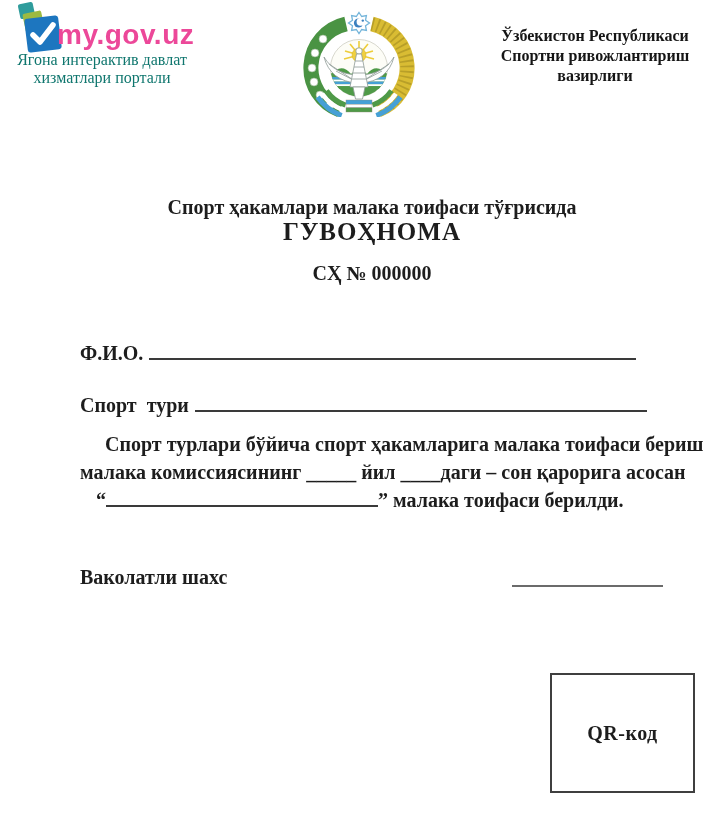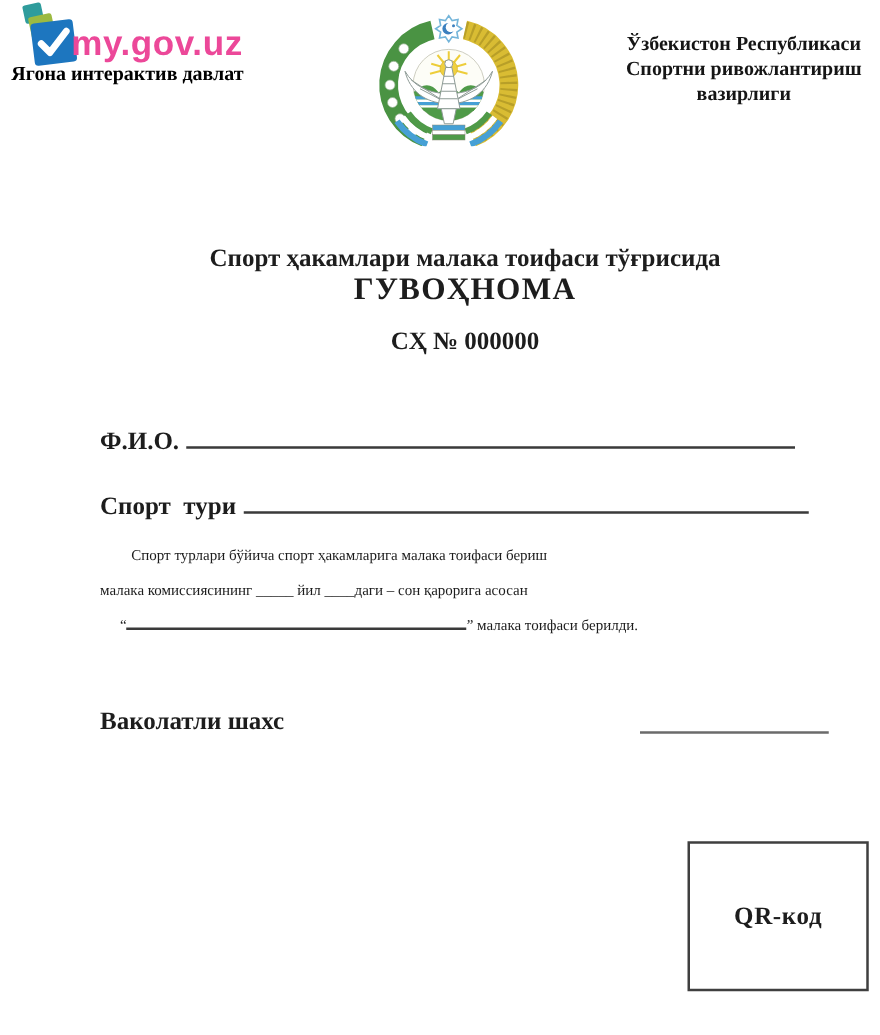--- a/index.html
+++ b/index.html
@@ -11,42 +11,42 @@
   .abs { position:absolute; }
   .pre { white-space:pre; }
 
   
   .portal-name {
     left:57px; top:21px; font-family:"Liberation Sans","DejaVu Sans",sans-serif;
     font-size:28px; font-weight:bold; color:#ec4899; letter-spacing:0.5px; line-height:1;
   }
   .portal-tagline {
     left:2px; top:51px; width:200px; text-align:center;
-    font-size:16px; font-weight:bold; line-height:18px; color:#000000;
+    font-size:16px; font-weight:normal; line-height:18px; color:#0f766e;
   }
   .ministry {
     left:478px; top:26px; width:234px; text-align:center;
     font-size:16px; font-weight:bold; line-height:20px; color:#151515;
   }
 
   
   .title-wrap { left:40px; top:0; width:664px; text-align:center; }
   .title-line1 { position:absolute; top:196px; width:100%; font-size:20px; font-weight:bold; }
   .title-line2 { position:absolute; top:218px; width:100%; font-size:25px; font-weight:bold; letter-spacing:1px; }
   .title-number { position:absolute; top:262px; width:100%; font-size:20px; font-weight:bold; }
 
   
   .field-row { font-size:20px; font-weight:bold; line-height:22px;margin-top:12px; }
   .blank-rule {
     display:inline-block; height:0; border-bottom:2px solid #3a3a3a; vertical-align:baseline;
   }
   .rule-gap { margin-left:6px; }
 
   
-  .body-line { font-size:12px; font-weight:normal; line-height:22px; }
+  .body-line { font-size:20px; font-weight:bold; line-height:22px; }
 
   
   .sig-label { left:80px; top:566px; font-size:20px; font-weight:bold; }
   .sig-rule { left:512px; top:585px; width:151px; border-top:2px solid #6b6b6b; height:0; }
 
   
   .qr-box {
     left:550px; top:673px; width:145px; height:120px;
     border:2px solid #3f3f3f; box-sizing:border-box;
     display:flex; align-items:center; justify-content:center;
@@ -59,20 +59,21 @@
 <svg class="abs" style="left:12px; top:1px;" width="50" height="54" viewBox="0 0 50 54">
   <rect x="7" y="2" width="15" height="15" rx="2" fill="#2f9c9c" transform="rotate(-12 14.5 9.5)"></rect>
   <rect x="12" y="11" width="19" height="19" rx="2" fill="#9cba41" transform="rotate(-12 21.5 20.5)"></rect>
   <rect x="19" y="19" width="21" height="21" rx="2" fill="#25808f" transform="rotate(-10 29.5 29.5)"></rect>
   <rect x="14" y="16" width="34" height="34" rx="3" fill="#1d76bf" transform="rotate(-7 31 33)"></rect>
   <path d="M21 34 L28 41 L41 24" fill="none" stroke="#ffffff" stroke-width="5.5" stroke-linecap="round" stroke-linejoin="round"></path>
 </svg>
 <div class="abs portal-name">my.gov.uz</div>
 <div class="abs portal-tagline">
   <div>Ягона интерактив давлат</div>
+  <div>хизматлари портали</div>
 </div>
 
 <svg class="abs" style="left:298px; top:11px;" width="122" height="106" viewBox="0 0 122 106">
   <defs>
       <clipPath id="emblemCenter">
         <circle cx="61" cy="57" r="28.5"></circle>
       </clipPath>
     </defs>
 
   <path d="M 74 13 A 45 45 0 0 1 80 99" fill="none" stroke="#d9bc33" stroke-width="15"></path>

